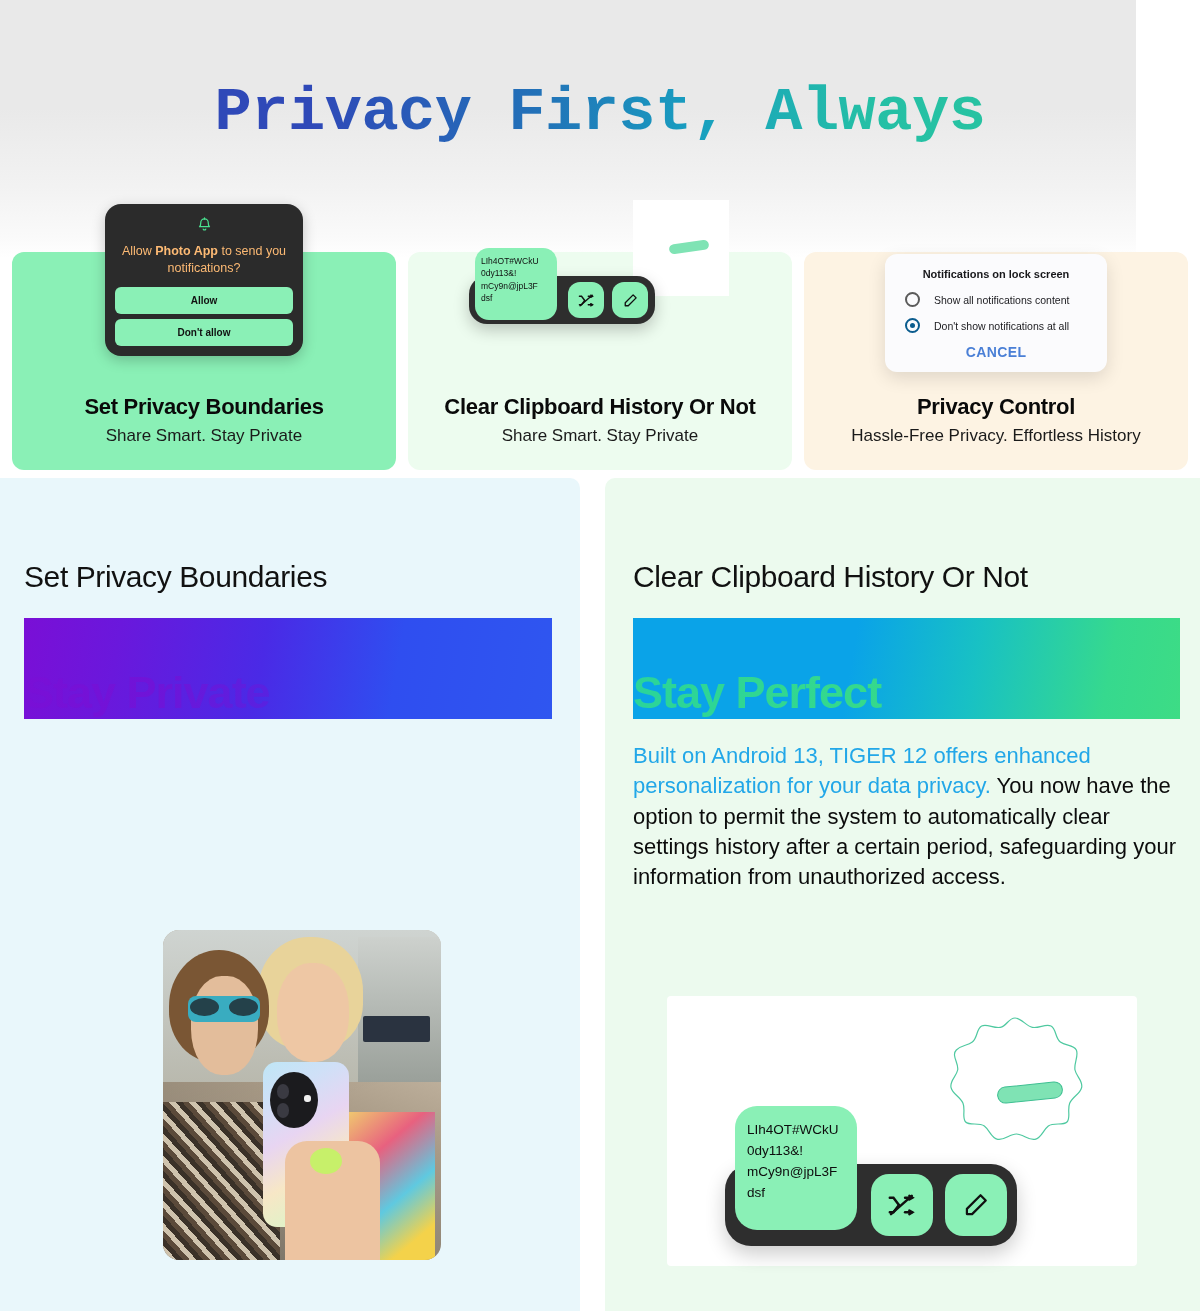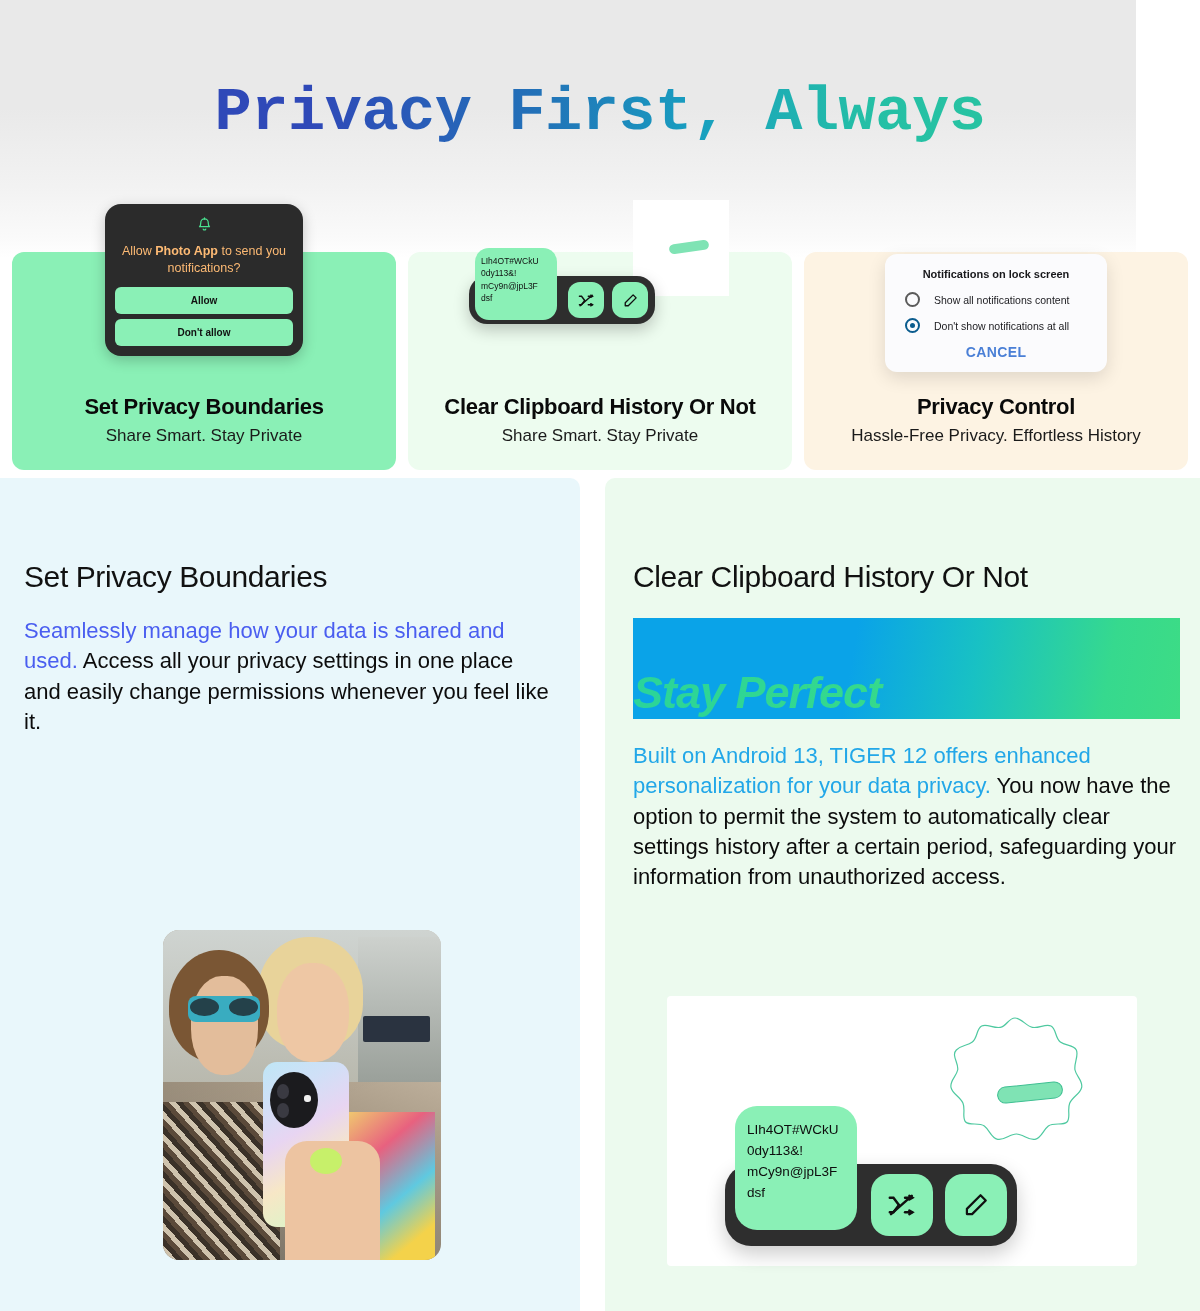--- a/index.html
+++ b/index.html
@@ -135,21 +135,21 @@
   .p-head {
     font-size: 45px; font-weight: 700; line-height: 1.12; letter-spacing: -1px;
     margin-top: 24px;
     -webkit-background-clip: text; background-clip: text;
     color: transparent; -webkit-text-fill-color: transparent;
   }
   .p-head.left-head  { background: linear-gradient(100deg, #7a0fd6 0%, #6a18dc 18%, #4a2ae6 45%, #2f4ef0 70%, #2f56f0 100%); }
   .p-head.right-head { background: linear-gradient(100deg, #0aa3e8 0%, #0aa3e8 40%, #18c1c4 62%, #36d98e 86%, #3ddc85 100%); }
   .p-head .l2 { display: block; }
   .p-head.left-head .l2  { background: linear-gradient(100deg, #7a0fd6 0%, #6f14d8 25%, #4a2ae6 60%, #2f4ef0 100%); -webkit-background-clip:text; background-clip:text; color:transparent; -webkit-text-fill-color:transparent; }
-  .p-head.right-head .l2 { background: linear-gradient(100deg, #2ad49a 0%, #34d98d 40%, #3ddc85 100%); -webkit-background-clip:text; background-clip:text; color:transparent;font-style:italic; -webkit-text-fill-color:transparent; }
+  .p-head.right-head .l2 { background: linear-gradient(100deg, #2ad49a 0%, #34d98d 40%, #3ddc85 100%); -webkit-background-clip:text; background-clip:text; color:transparent; -webkit-text-fill-color:transparent; }
 
   .p-body { margin-top: 22px; font-size: 22px; line-height: 1.38; color: #0c0c0c; }
   .hl-blue   { color: #4a5ef0; }
   .hl-cyan   { color: #22a7e8; }
 
   
   .photo-card {
     position: absolute; left: 163px; top: 452px; width: 278px; height: 330px;
     border-radius: 16px; overflow: hidden;
     background:
@@ -285,22 +285,23 @@
       <div class="card-sub">Hassle-Free Privacy. Effortless History</div>
     </div>
 
   </div>
 
   <div class="panels">
 
     <div class="panel left">
       <div style="padding:82px 28px 0 24px;">
         <div class="p-eyebrow">Set Privacy Boundaries</div>
-        <div class="p-body">
-          <span class="hl-blue">Seamlessly manage how your data is shared and used.</span><span> Access all your privacy settings in one place and easily change permissions whenever you feel like it.</span>
+        <div class="p-head left-head">
+          <span>Share Smart.</span>
+          <span class="l2">Stay Private</span>
         </div>
       </div>
 
       <div class="photo-card">
         <div class="ph ph-sky"></div>
         <div class="ph ph-bldg"></div>
         <div class="ph ph-sign"></div>
         <div class="ph ph-hair2"></div>
         <div class="ph ph-face2"></div>
         <div class="ph ph-hair1"></div>

